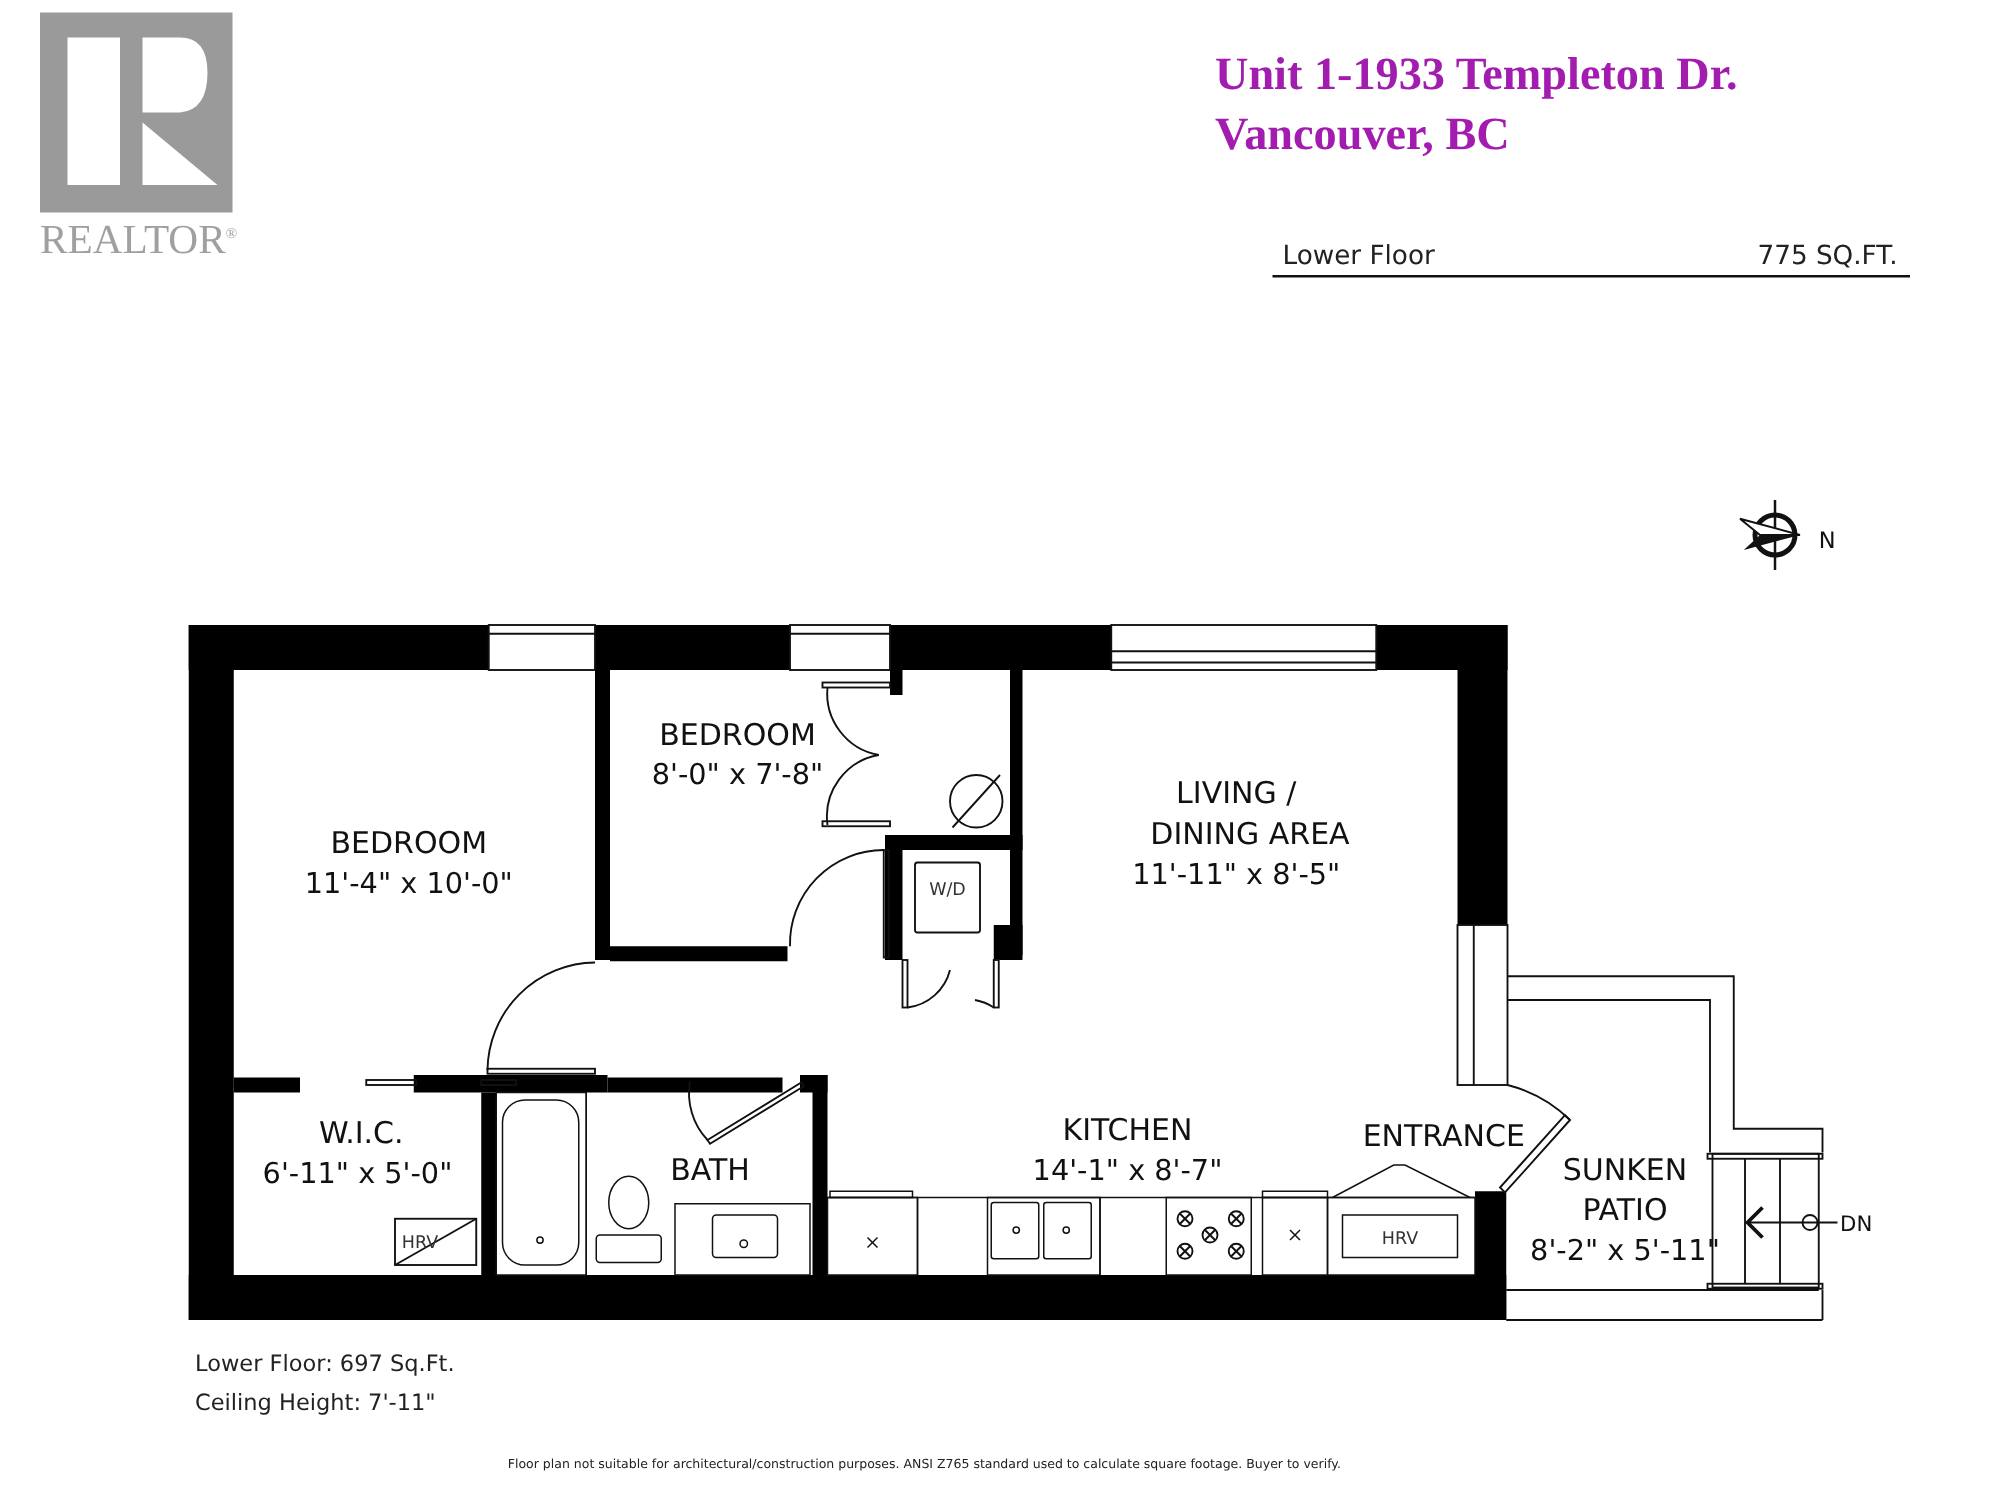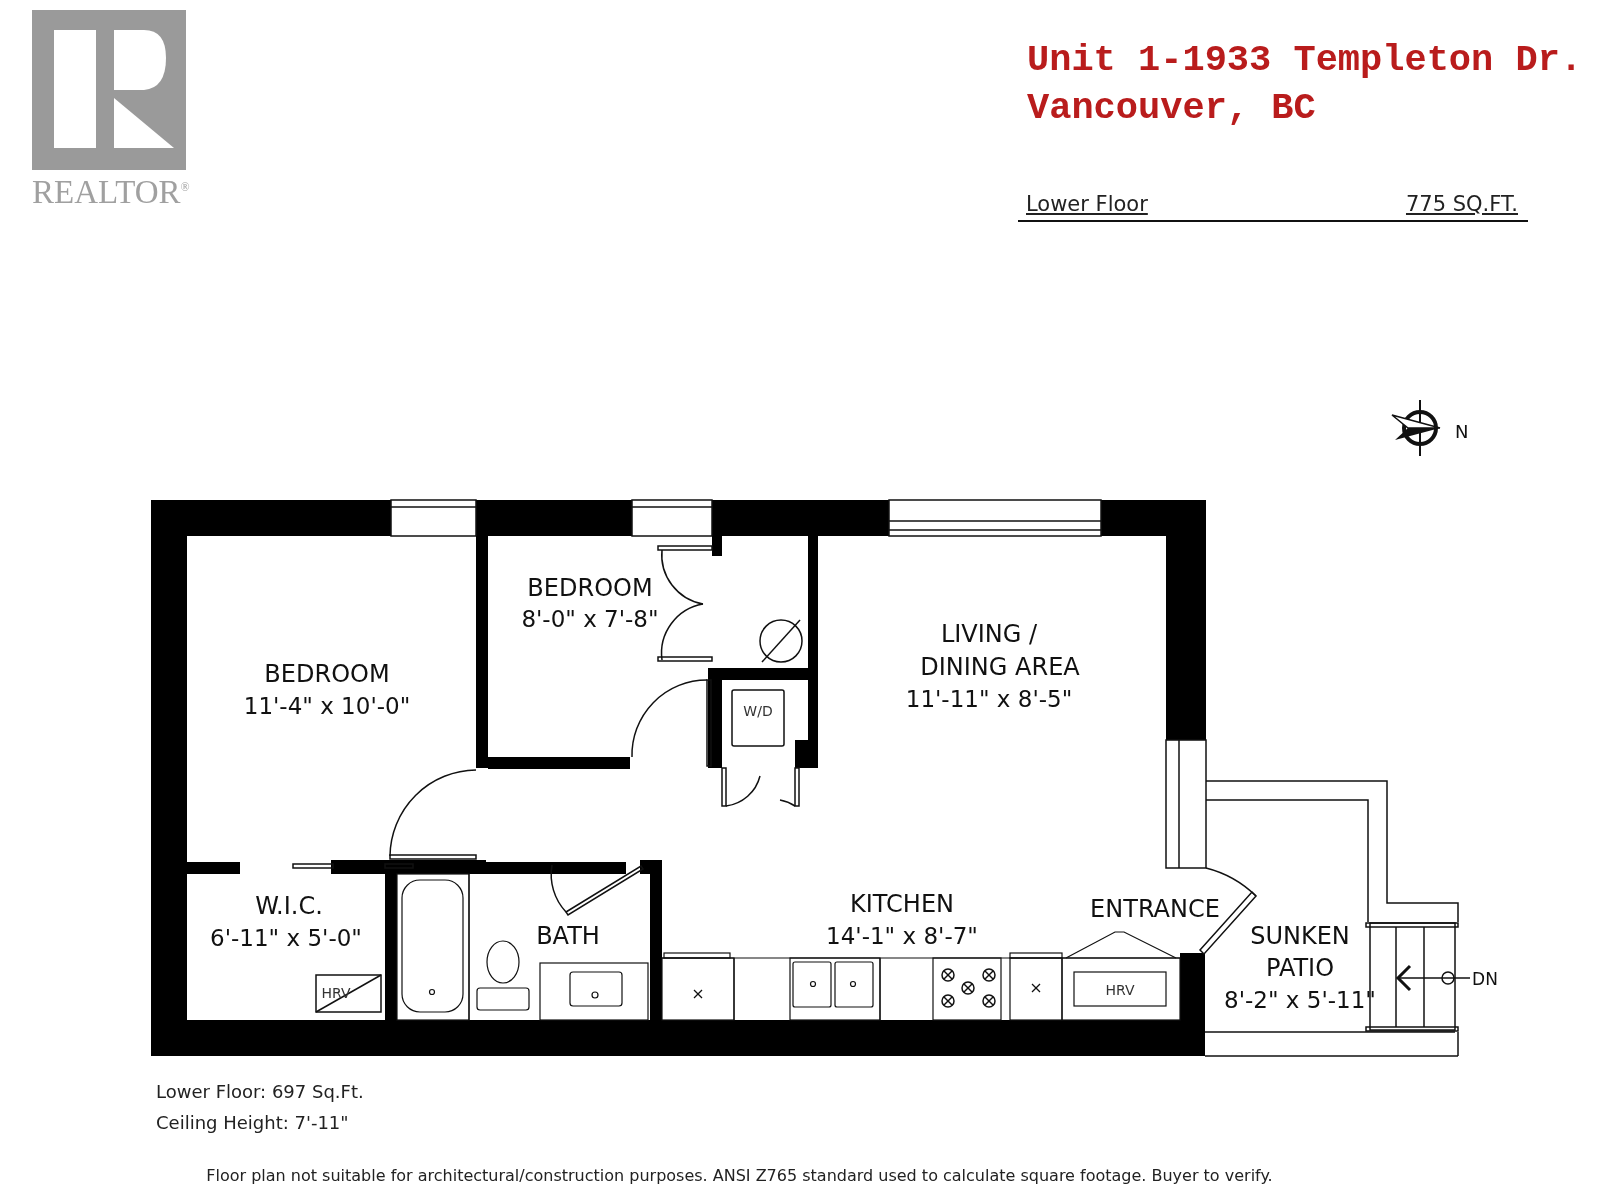--- a/index.html
+++ b/index.html
@@ -3,35 +3,35 @@
 <meta charset="utf-8">
 <style>
   html, body { margin: 0; padding: 0; background: #ffffff; }
   body { width: 1600px; height: 1200px; position: relative; overflow: hidden;
          font-family: "DejaVu Sans", sans-serif; color: #111; }
   .logo { position: absolute; left: 30px; top: 8px; width: 160px; }
   .logo-box { position: absolute; left: 2px; top: 2px; width: 154px; height: 160px; background: #9a9a9a; }
   .logo-text { position: absolute; left: 2px; top: 166px; font-family: Liberation Serif, serif;
                font-size: 33px; color: #a0a0a0; letter-spacing: 0px; white-space: nowrap; }
   .logo-reg { font-size: 12px; vertical-align: super; }
-  .title { position: absolute; left: 1027px; top: 36px; font-family: Liberation Mono, monospace;
-           font-weight: bold; font-size: 37px; line-height: 48px; color: #b91c1c; }
+  .title { position: absolute; left: 972px; top: 36px; font-family: Liberation Serif, serif;
+           font-weight: bold; font-size: 37px; line-height: 48px; color: #a21caf; }
   .area-table { position: absolute; left: 1018px; top: 180px; width: 510px; }
   .area-row { display: flex; justify-content: space-between; align-items: flex-end;
               border-bottom: 2px solid #111; height: 42px; padding: 0 10px 4px 8px; box-sizing: border-box;
               font-family: "DejaVu Sans", sans-serif; font-size: 21px; color: #222; margin-bottom: 38px; }
-  .area-row span { line-height: 24px; text-decoration: underline; }
+  .area-row span { line-height: 24px; }
   .plan { position: absolute; left: 0; top: 0; }
   .room-label { font-family: "DejaVu Sans", sans-serif; font-size: 24px; fill: #111; text-anchor: middle; }
   .dim-label { font-family: "DejaVu Sans", sans-serif; font-size: 23px; fill: #111; text-anchor: middle; }
   .small-label { font-family: "DejaVu Sans", sans-serif; font-size: 14px; fill: #333; text-anchor: middle; }
   .notes { position: absolute; left: 156px; top: 1076px; font-family: "DejaVu Sans", sans-serif;
            font-size: 18px; line-height: 31px; color: #222; }
   .disclaimer { position: absolute; left: 0; width: 1479px; top: 1166px; text-align: center;
-                font-family: "DejaVu Sans", sans-serif; font-size: 16px; color: #222; }
+                font-family: "DejaVu Sans", sans-serif; font-size: 10px; color: #222; }
 </style>
 </head>
 <body>
 
 <div class="logo">
   <div class="logo-box">
     <svg width="154" height="160" viewBox="0 0 154 160">
       <rect x="22" y="20" width="42" height="118" fill="#ffffff"></rect>
       <path d="M82 20 H112 Q134 20 134 48 Q134 78 112 80 H82 Z" fill="#ffffff"></path>
       <path d="M82 88 L82 138 L142 138 Z" fill="#ffffff"></path>

